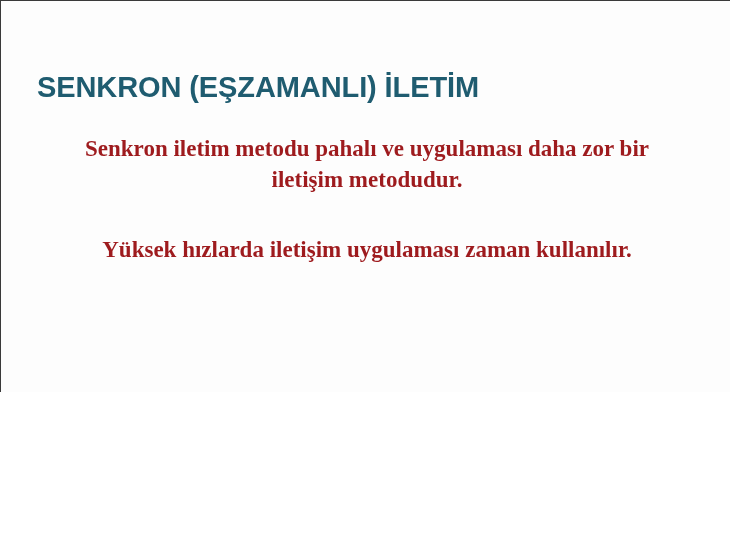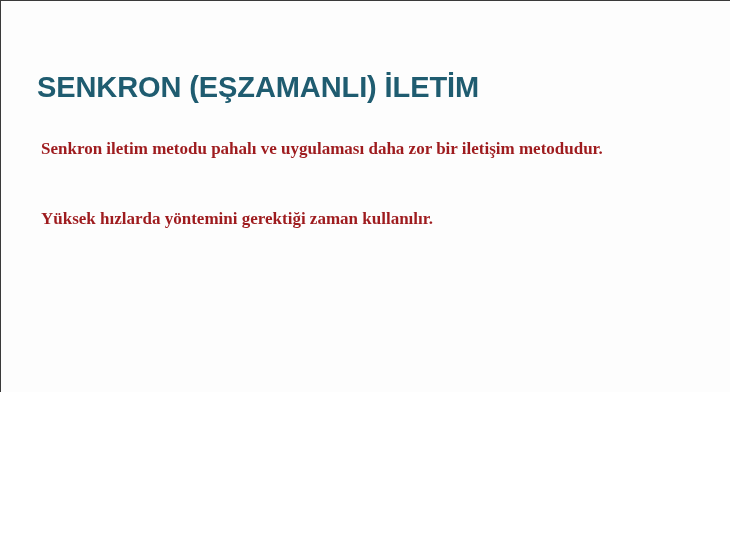--- a/index.html
+++ b/index.html
@@ -45,25 +45,25 @@
   #body-block {
     position: absolute;
     left: 40px;
     top: 132px;
     width: 652px;
   }
 
   .body-para {
     font-family: "Liberation Serif", serif;
     font-weight: bold;
-    font-size: 17px;
+    font-size: 23px;
     line-height: 31px;
     color: #9e1b1e;
-    text-align: left;
-    margin: 0;
+    text-align: center;
+    margin: 12px;
   }
 
   #para-1 { margin-top: 0px; }
   #para-2 { margin-top: 39px; }
   #para-3 { margin-top: 39px; }
 
   
   #watermark {
     position: absolute;
     left: 192px;
@@ -82,18 +82,18 @@
 </style>
 </head>
 <body>
 
 <div id="slide">
 
   <h1 id="slide-title">SENKRON (EŞZAMANLI) İLETİM</h1>
 
   <div id="body-block">
     <p class="body-para" id="para-1">Senkron iletim metodu pahalı ve uygulaması daha zor bir iletişim metodudur.</p>
-    <p class="body-para" id="para-2">Yüksek hızlarda yöntemini gerektiği zaman kullanılır.</p>
+    <p class="body-para" id="para-2">Yüksek hızlarda iletişim uygulaması zaman kullanılır.</p>
   </div>
 
   <div id="watermark">www.dijitalders.com</div>
 
 </div>
 
 </body></html>

